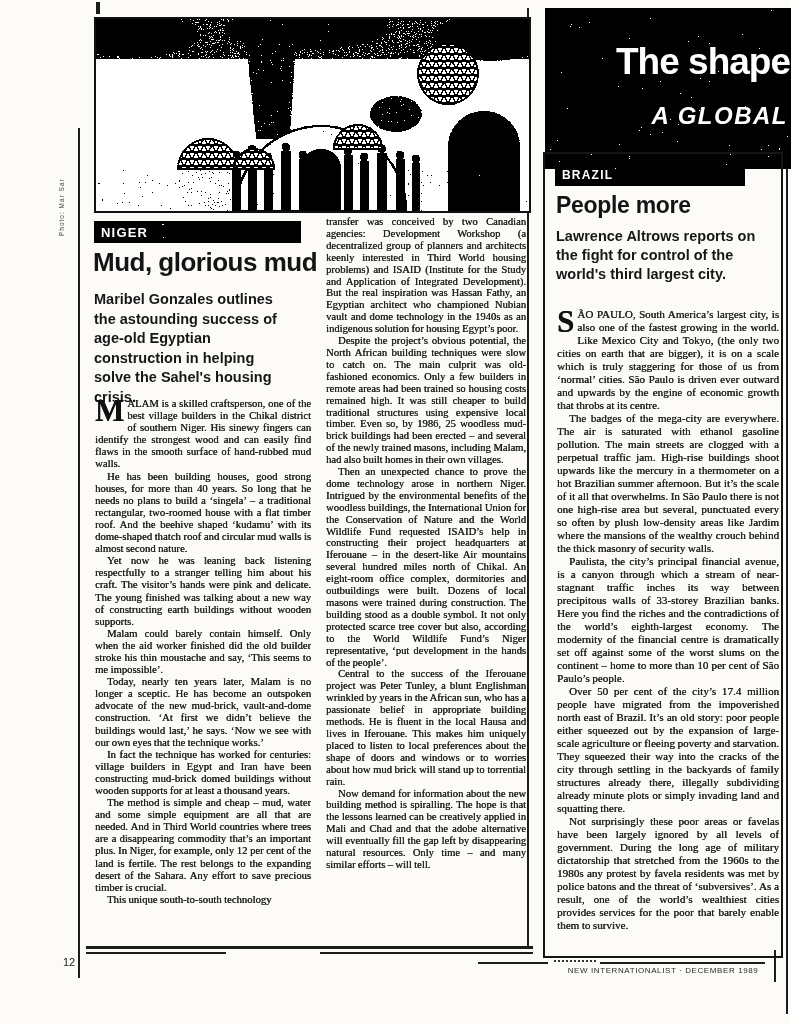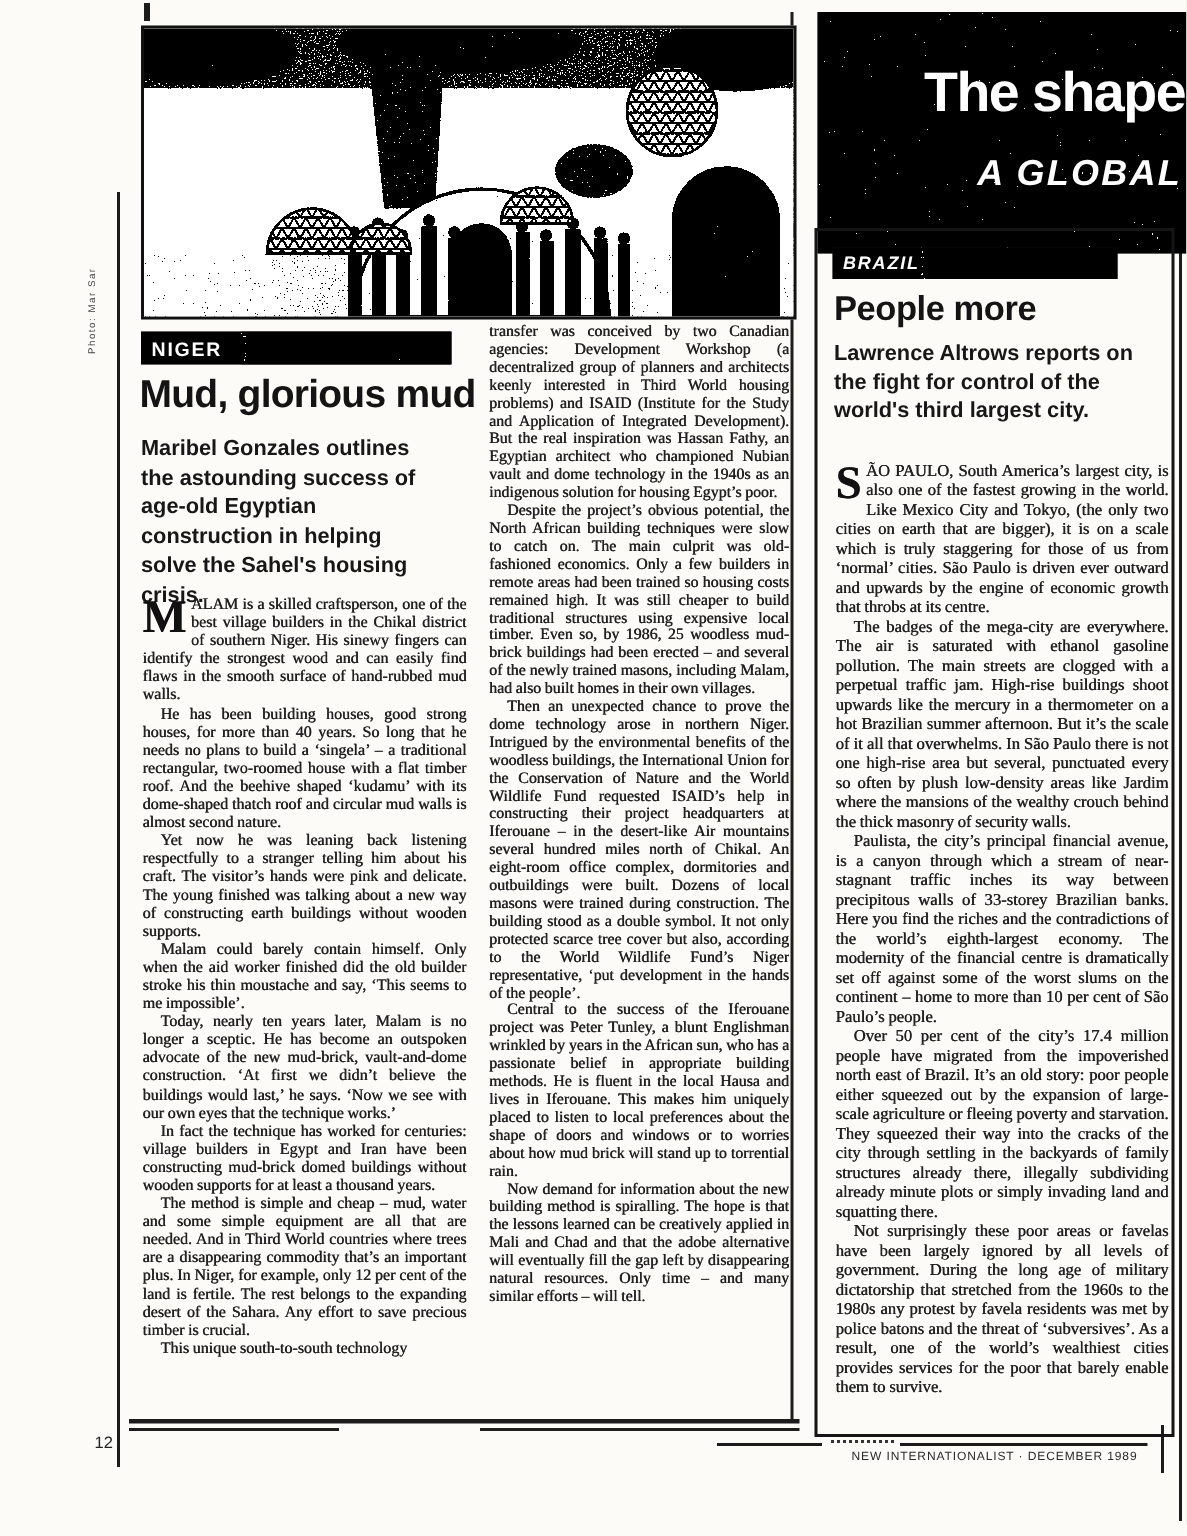--- a/index.html
+++ b/index.html
@@ -41,21 +41,21 @@
   .banner{position:absolute;left:545px;top:8px;width:246px;height:161px;background:#090909;overflow:hidden;}
   .banner svg{position:absolute;left:0;top:0;width:100%;height:100%;}
   .banner-title{position:absolute;right:1px;top:33px;color:#fff;font-weight:bold;font-size:37px;
                 letter-spacing:-1px;white-space:nowrap;font-family:"Liberation Sans",sans-serif;}
   .banner-sub{position:absolute;right:3px;top:94px;color:#fff;font-weight:bold;font-style:italic;
               font-size:24px;letter-spacing:1.5px;white-space:nowrap;font-family:"Liberation Sans",sans-serif;}
 
   
   .brazil-box{position:absolute;left:543px;top:152px;width:240px;height:806px;border:2px solid #151515;
               box-sizing:border-box;}
-  #brazil-tag{left:10px;top:11px;width:190px;height:21px;font-style:italic;}
+  #brazil-tag{left:10px;top:11px;width:190px;height:21px;}
   #brazil-headline{left:11px;top:38px;}
   #brazil-standfirst{left:11px;top:73px;width:219px;font-size:14.5px;line-height:19px;}
 
   
   .page-number{position:absolute;left:63px;top:956px;font-size:11px;color:#222;}
   .footer-text{position:absolute;left:556px;top:966px;width:214px;text-align:center;font-size:8px;
                letter-spacing:0.6px;color:#2a2a2a;white-space:nowrap;}
   .dotted{border-top:2px dotted #333;background:none !important;}
 </style>
 </head>

